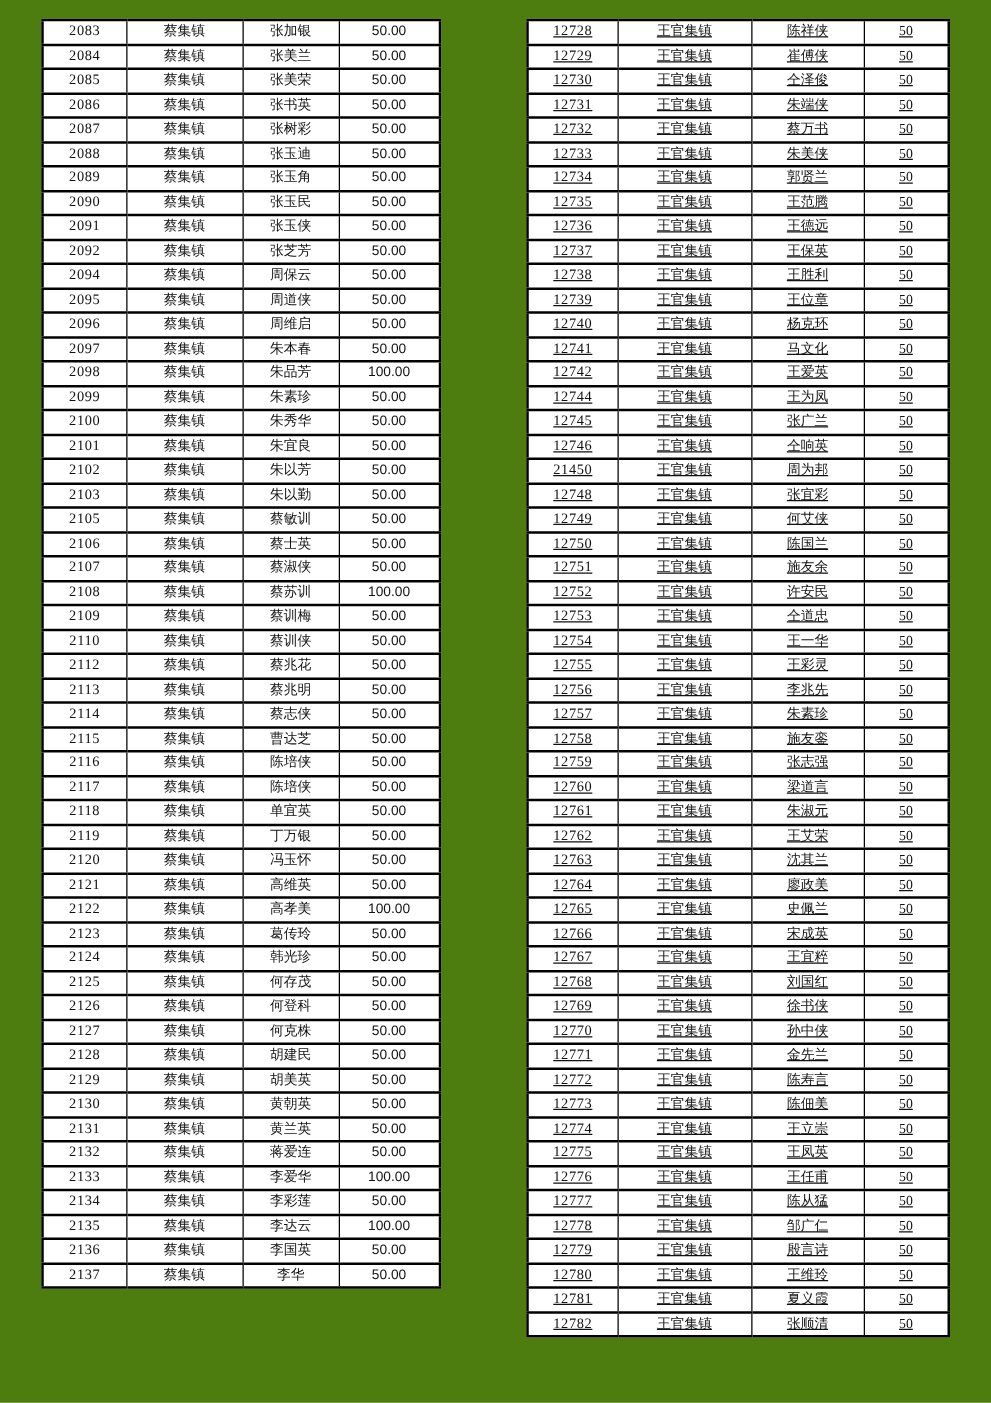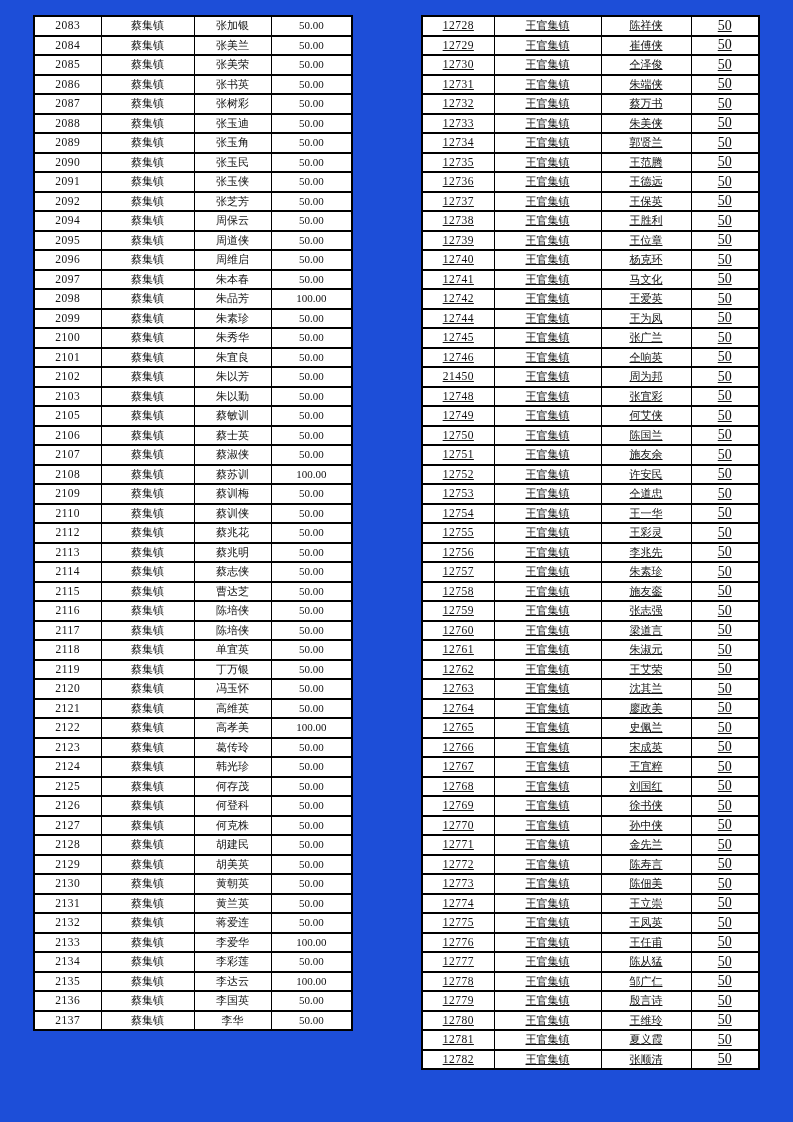--- a/index.html
+++ b/index.html
@@ -3,21 +3,21 @@
 <meta charset="utf-8">
 <style>
   html,body{margin:0;padding:0;}
   body{
     width:793px;height:1122px;
     background:#ffffff;
     position:relative;
     font-family:"Liberation Serif","DejaVu Serif",serif;
     color:#111111;
   }
-  .page{position:absolute;inset:0;background:#1d4ed8;}
+  .page{position:absolute;inset:0;background:#4d7c0f;}
   table.roster{
     position:absolute;
     top:15px;
     border-collapse:collapse;
     table-layout:fixed;
     border:2px solid #000000;
     background:#ffffff;
   }
   #left-table{left:33px;width:318px;}
   #right-table{left:421px;width:337px;text-decoration:underline;}
@@ -35,25 +35,25 @@
     overflow:hidden;
   }
   table.roster td.c0{ 
     font-size:11.5px;
     letter-spacing:0.5px;
   }
   table.roster td.c1, table.roster td.c2{ 
     font-size:11px;
   }
   #left-table td.c3{ 
-    font-family:Liberation Serif, serif;
+    font-family:Liberation Sans, sans-serif;
     font-size:11px;
   }
   #right-table td.c3{
-    font-size:14px;
+    font-size:11px;
   }
 </style>
 </head>
 <body>
 
 <div class="page">
 
   <table class="roster" id="left-table">
     <colgroup>
       <col style="width:67px">

